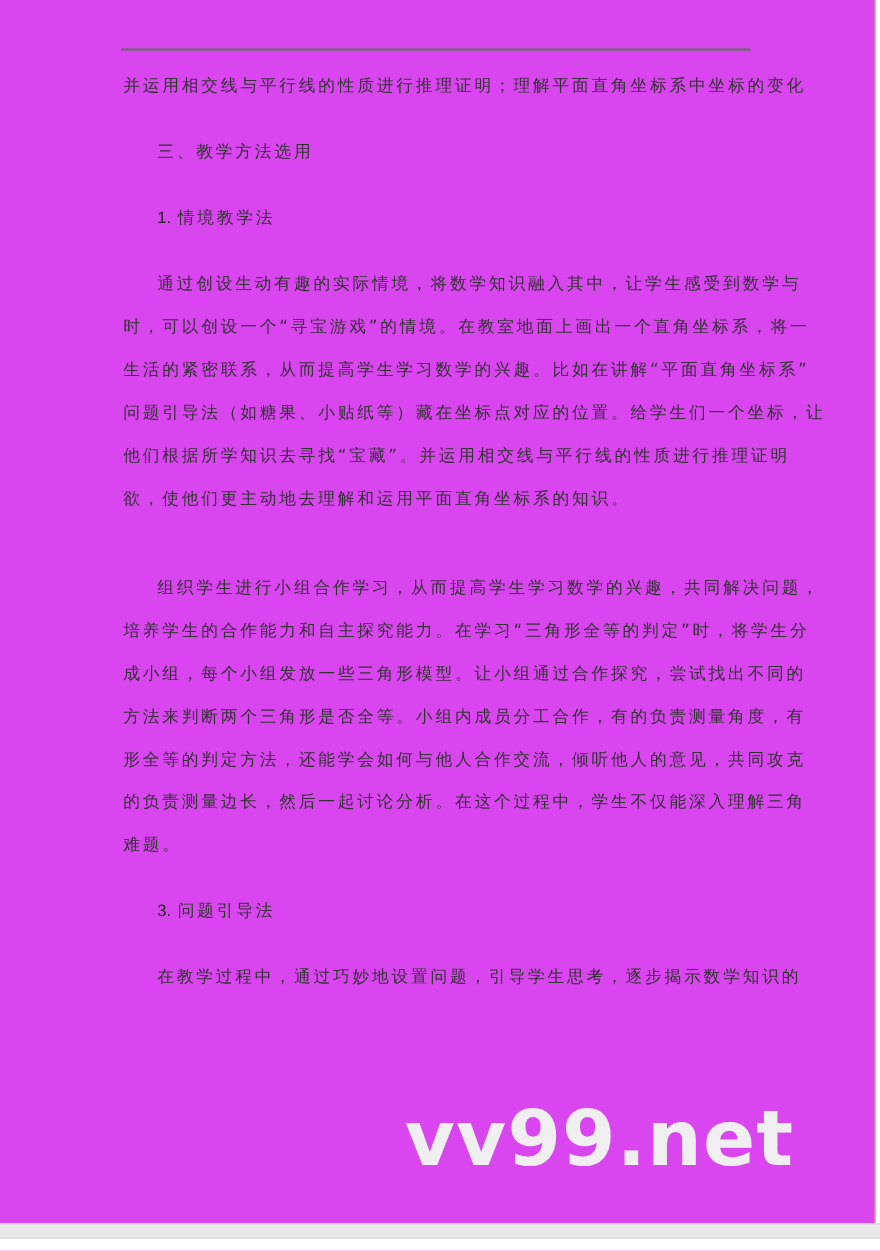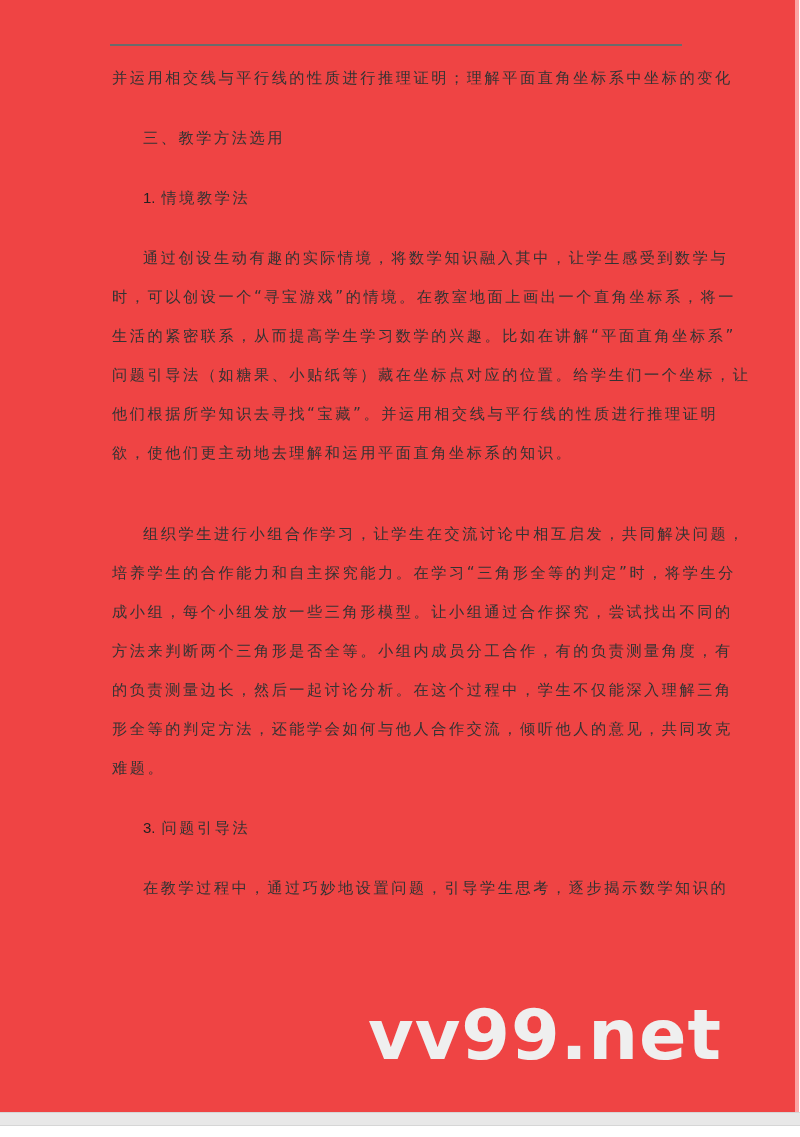--- a/index.html
+++ b/index.html
@@ -2,21 +2,21 @@
 <html><head>
 <meta charset="utf-8">
 <style>
   html, body { margin: 0; padding: 0; }
   body {
     width: 800px; height: 1137px; background: #ffffff; position: relative; overflow: hidden;
     font-family: "DejaVu Sans", "Liberation Sans", sans-serif;
   }
   .page {
     position: absolute; left: 0; top: 0; width: 795px; height: 1112px;
-    background: #ef4444; border-right: 4px solid #fca5a5;
+    background: #d946ef; border-right: 1px solid #fca5a5;
   }
   .header-rule {
     position: absolute; left: 110px; top: 44px; width: 572px; height: 2px; background: #6b6b6b;
   }
   .content {
     position: absolute; left: 112px; top: 61px; width: 572px;
     color: #333333; font-size: 15.2px; letter-spacing: 2.55px;
   }
   .line { height: 39px; line-height: 34px; white-space: nowrap; }
   .indent { padding-left: 31px; }
@@ -49,26 +49,26 @@
     <div class="gap"></div>
     <div class="line indent">通过创设生动有趣的实际情境，将数学知识融入其中，让学生感受到数学与</div>
     <div class="line">时，可以创设一个“寻宝游戏”的情境。在教室地面上画出一个直角坐标系，将一</div>
     <div class="line">生活的紧密联系，从而提高学生学习数学的兴趣。比如在讲解“平面直角坐标系”</div>
     <div class="line">问题引导法（如糖果、小贴纸等）藏在坐标点对应的位置。给学生们一个坐标，让</div>
     <div class="line">他们根据所学知识去寻找“宝藏”。并运用相交线与平行线的性质进行推理证明</div>
     <div class="line">欲，使他们更主动地去理解和运用平面直角坐标系的知识。</div>
     <div class="gap"></div>
 
     <div class="gap"></div>
-    <div class="line indent">组织学生进行小组合作学习，让学生在交流讨论中相互启发，共同解决问题，</div>
+    <div class="line indent">组织学生进行小组合作学习，从而提高学生学习数学的兴趣，共同解决问题，</div>
     <div class="line">培养学生的合作能力和自主探究能力。在学习“三角形全等的判定”时，将学生分</div>
     <div class="line">成小组，每个小组发放一些三角形模型。让小组通过合作探究，尝试找出不同的</div>
     <div class="line">方法来判断两个三角形是否全等。小组内成员分工合作，有的负责测量角度，有</div>
+    <div class="line">形全等的判定方法，还能学会如何与他人合作交流，倾听他人的意见，共同攻克</div>
     <div class="line">的负责测量边长，然后一起讨论分析。在这个过程中，学生不仅能深入理解三角</div>
-    <div class="line">形全等的判定方法，还能学会如何与他人合作交流，倾听他人的意见，共同攻克</div>
     <div class="line">难题。</div>
     <div class="gap"></div>
 
     <div class="line indent">
       <span class="heading-num">3.</span><span>问题引导法</span>
     </div>
     <div class="gap"></div>
     <div class="line indent">在教学过程中，通过巧妙地设置问题，引导学生思考，逐步揭示数学知识的</div>
   </div>
 

